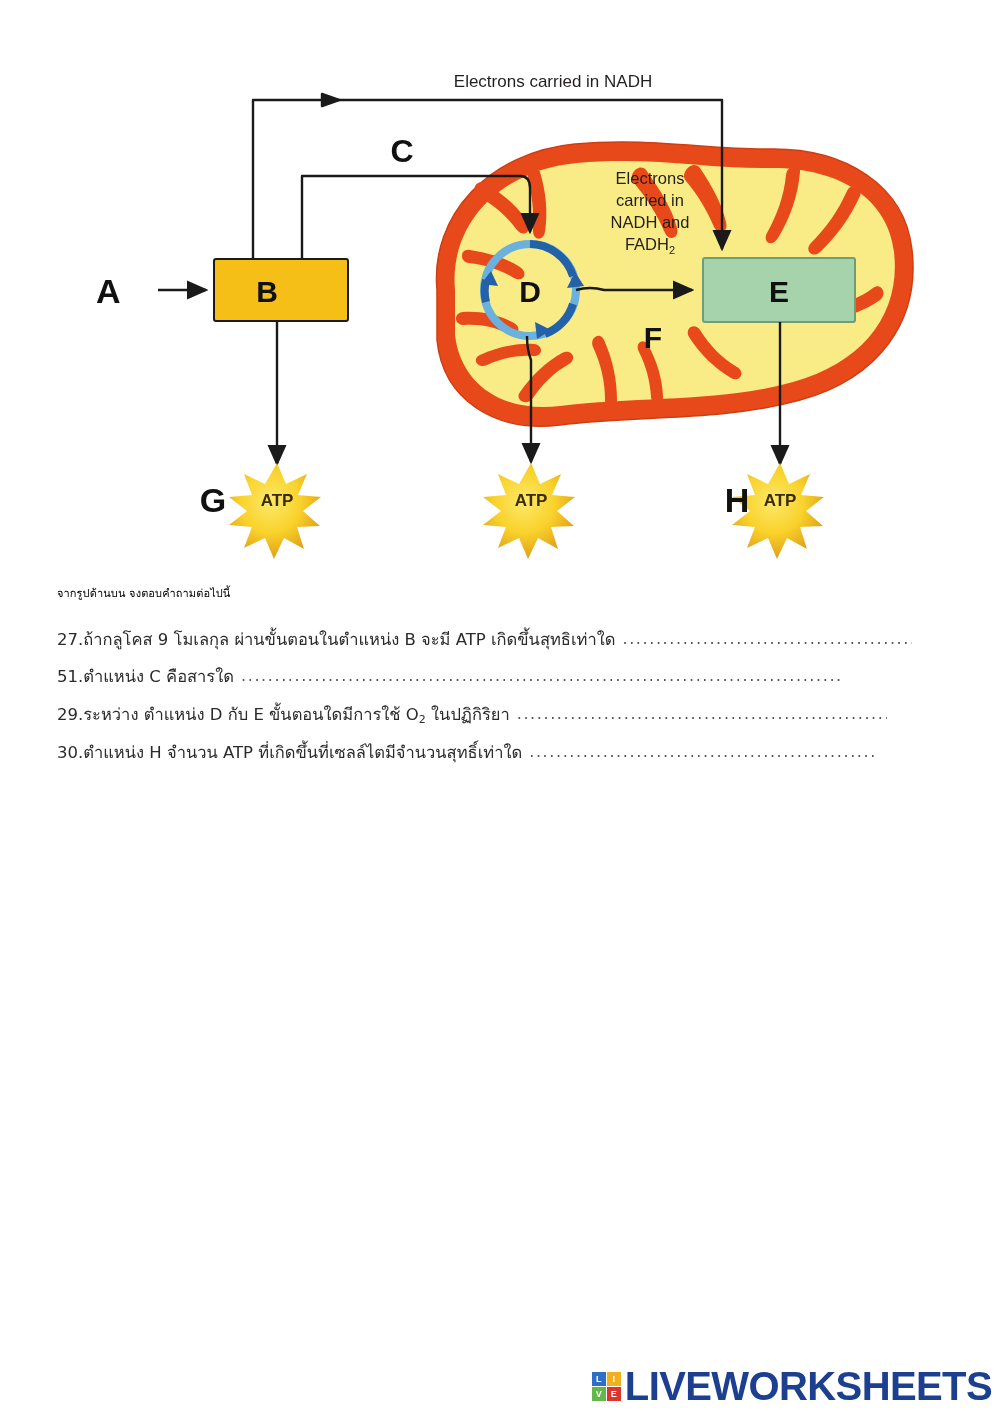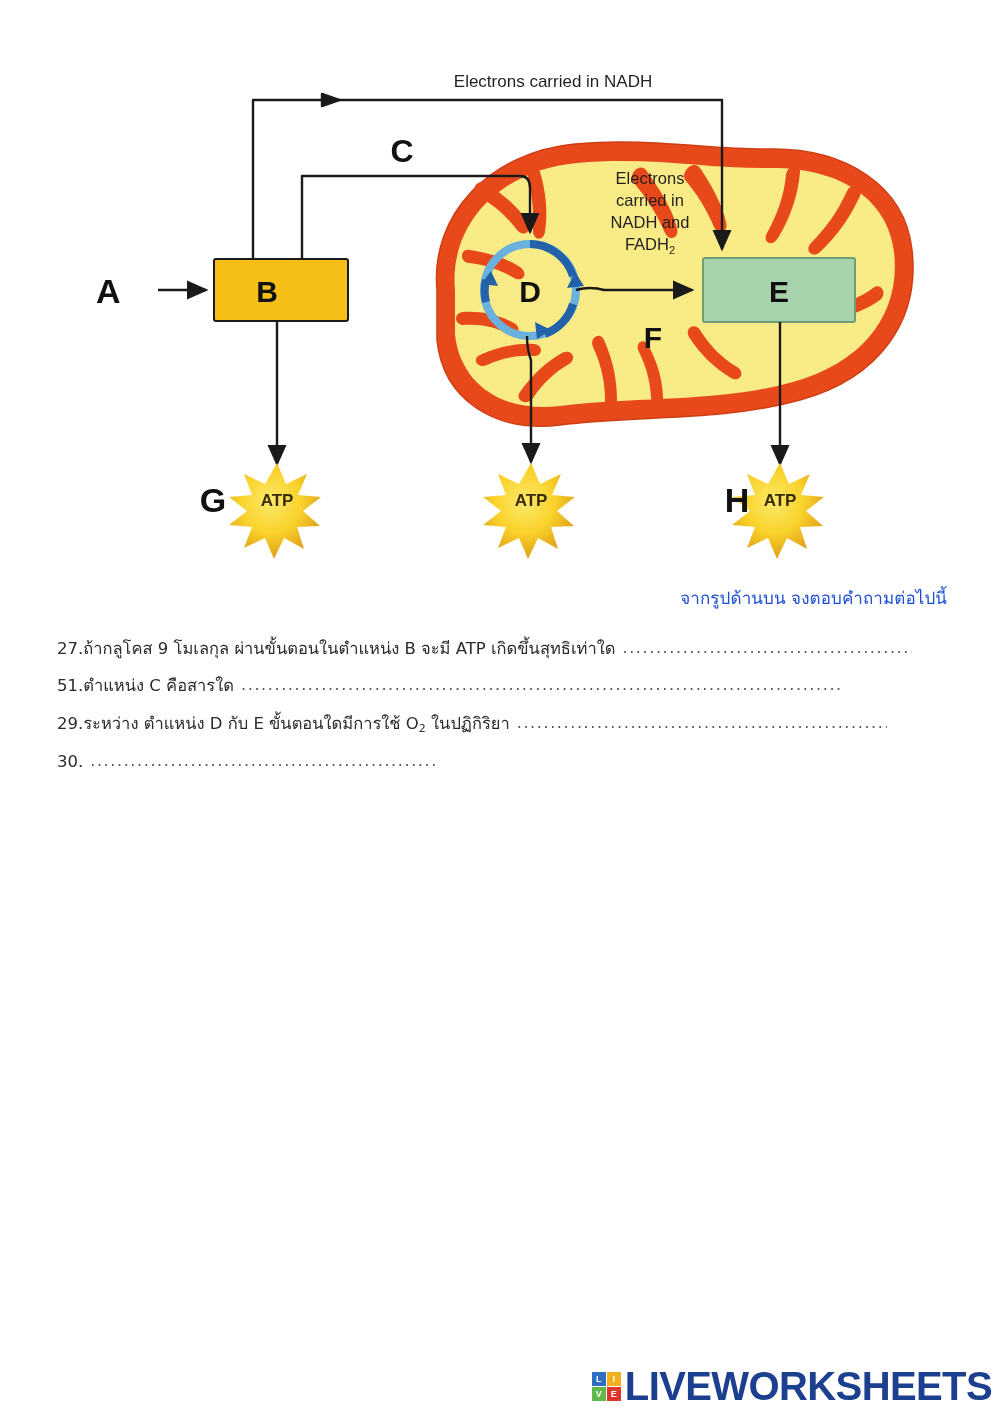--- a/index.html
+++ b/index.html
@@ -23,26 +23,25 @@
   }
   #diagram svg { display: block; }
 
   
   #questions {
     position: absolute;
     left: 57px; top: 586px;
     width: 890px;
   }
   .intro {
-    font-size: 17px;
+    font-size: 11px;
     line-height: 1.5;
     margin: 0 0 24px 0;
-    color: #1d4ed8;
+    color: #000000;
     letter-spacing: .1px;
-    text-align: right;
   }
   .qrow {
     display: flex;
     align-items: baseline;
     font-size: 16.5px;
     line-height: 1.55;
     margin-bottom: 12px;
     color: #2b2b2b;
     white-space: nowrap;
   }
@@ -230,20 +229,21 @@
   </div>
 
   <div class="qrow">
     <span class="qnum">29.</span>
     <span class="qtext"><span>ระหว่าง ตำแหน่ง D กับ E ขั้นตอนใดมีการใช้ O</span><sub>2</sub><span> ในปฏิกิริยา</span></span>
     <span class="dots dots-29">........................................................................................................</span>
   </div>
 
   <div class="qrow">
     <span class="qnum">30.</span>
+    <span class="qtext">ตำแหน่ง H จำนวน ATP ที่เกิดขึ้นที่เซลล์ไตมีจำนวนสุทธิ์เท่าใด</span>
     <span class="dots dots-30">.............................................................................................</span>
   </div>
 </div>
 
 <div id="footer-logo">
   <div class="logo-squares">
     <div class="logo-sq" style="background: rgb(46, 111, 196);">L</div>
     <div class="logo-sq" style="background: rgb(242, 176, 30);">I</div>
     <div class="logo-sq" style="background: rgb(99, 184, 75);">V</div>
     <div class="logo-sq" style="background: rgb(224, 52, 43);">E</div>

